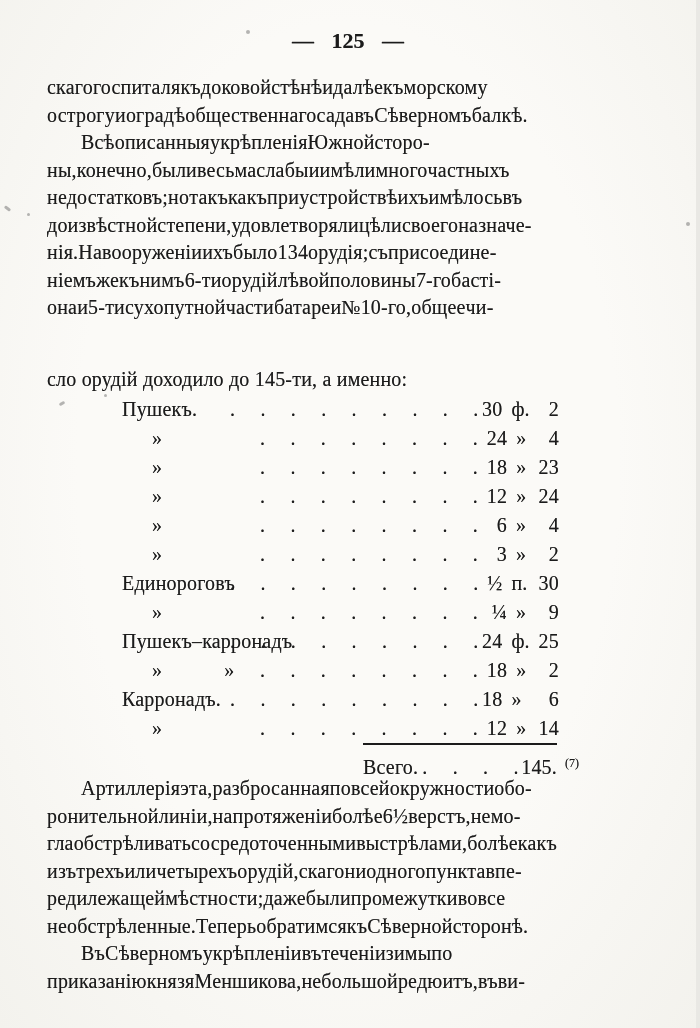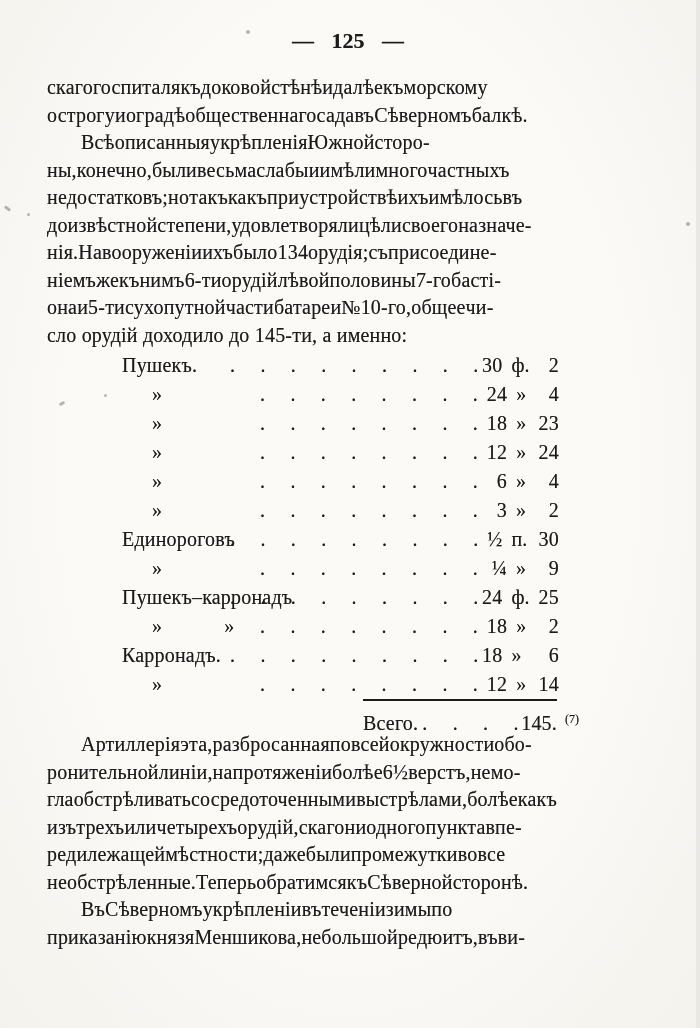--- a/index.html
+++ b/index.html
@@ -16,21 +16,21 @@
   }
   .text-block{
     position:absolute;left:47px;top:74px;width:612px;
     font-size:20px;letter-spacing:.2px;
   }
   .tline{
     display:flex;justify-content:flex-start;align-items:baseline;
     height:27.5px;line-height:27.5px;white-space:nowrap;
   }
   .tline.indent{padding-left:34px;}
-  .tline.noj{display:block;text-align:left;}
+  .tline.noj{display:block;text-align:left;margin-top:44px;}
   .gun-table{margin-left:75px;width:437px;margin-top:2px;margin-bottom:2px;}
   .trow{display:flex;align-items:baseline;height:29px;line-height:29px;white-space:nowrap;}
   .tlabel{min-width:96px;}
   .tlabel.ditto{padding-left:30px;}
   .tlabel .l2{display:inline-block;margin-left:62px;}
   .dots{flex:1 1 auto;overflow:hidden;white-space:nowrap;word-spacing:20px;padding:0 8px 0 12px;}
   .cal{width:50px;text-align:right;}
   .unit{width:44px;padding-left:9px;}
   .num{width:70px;text-align:right;}
   .total-row{display:flex;align-items:baseline;height:30px;line-height:30px;margin-left:241px;}

